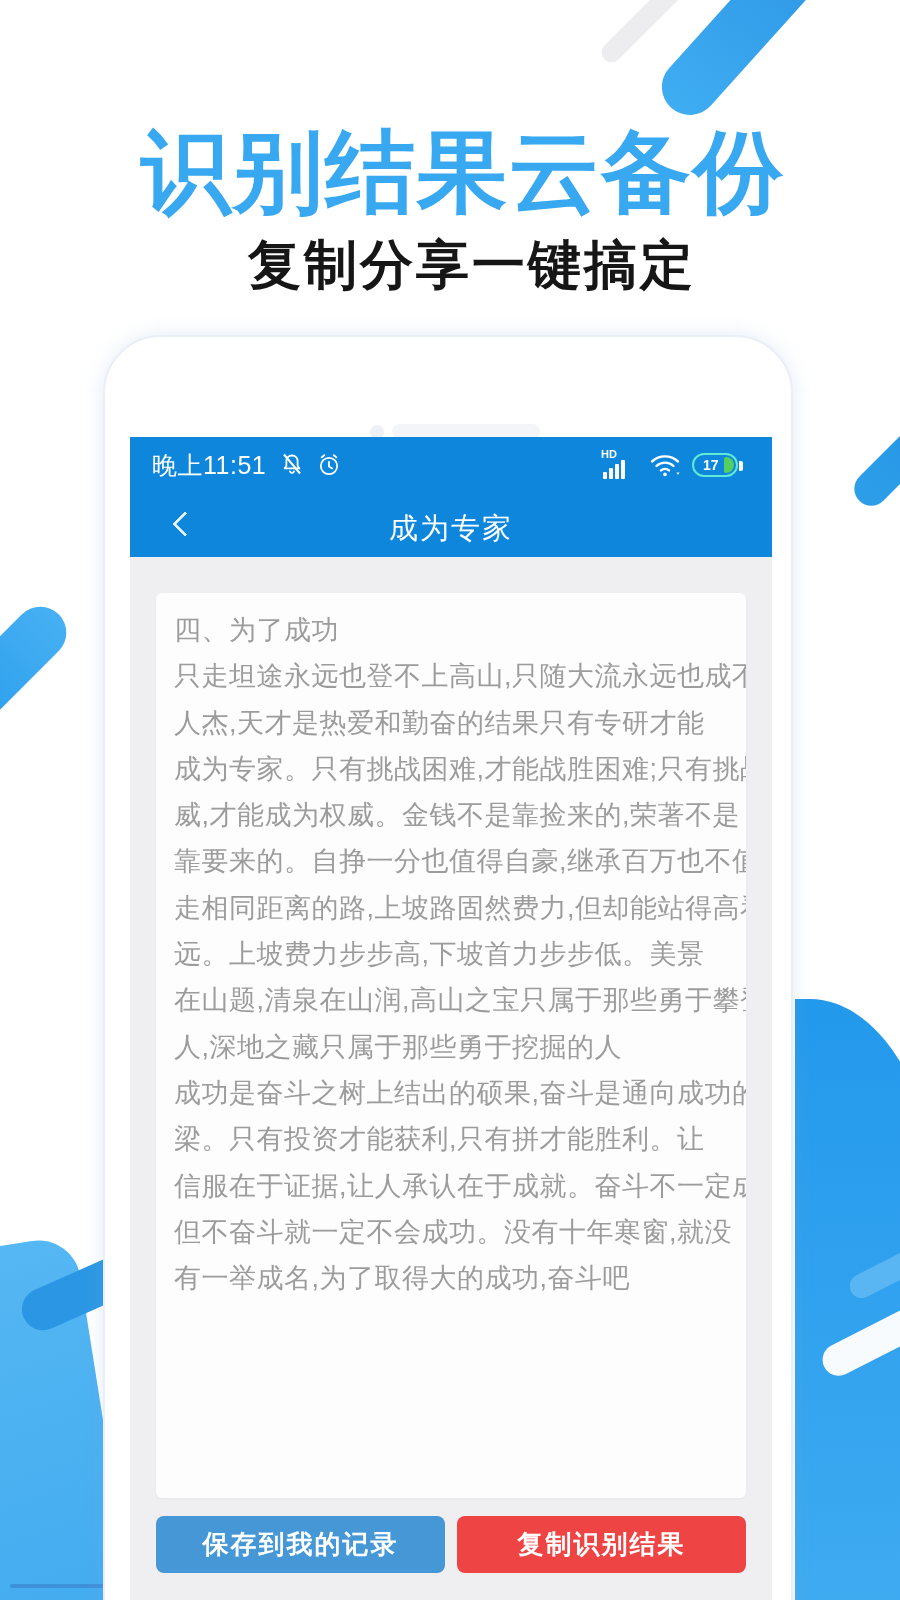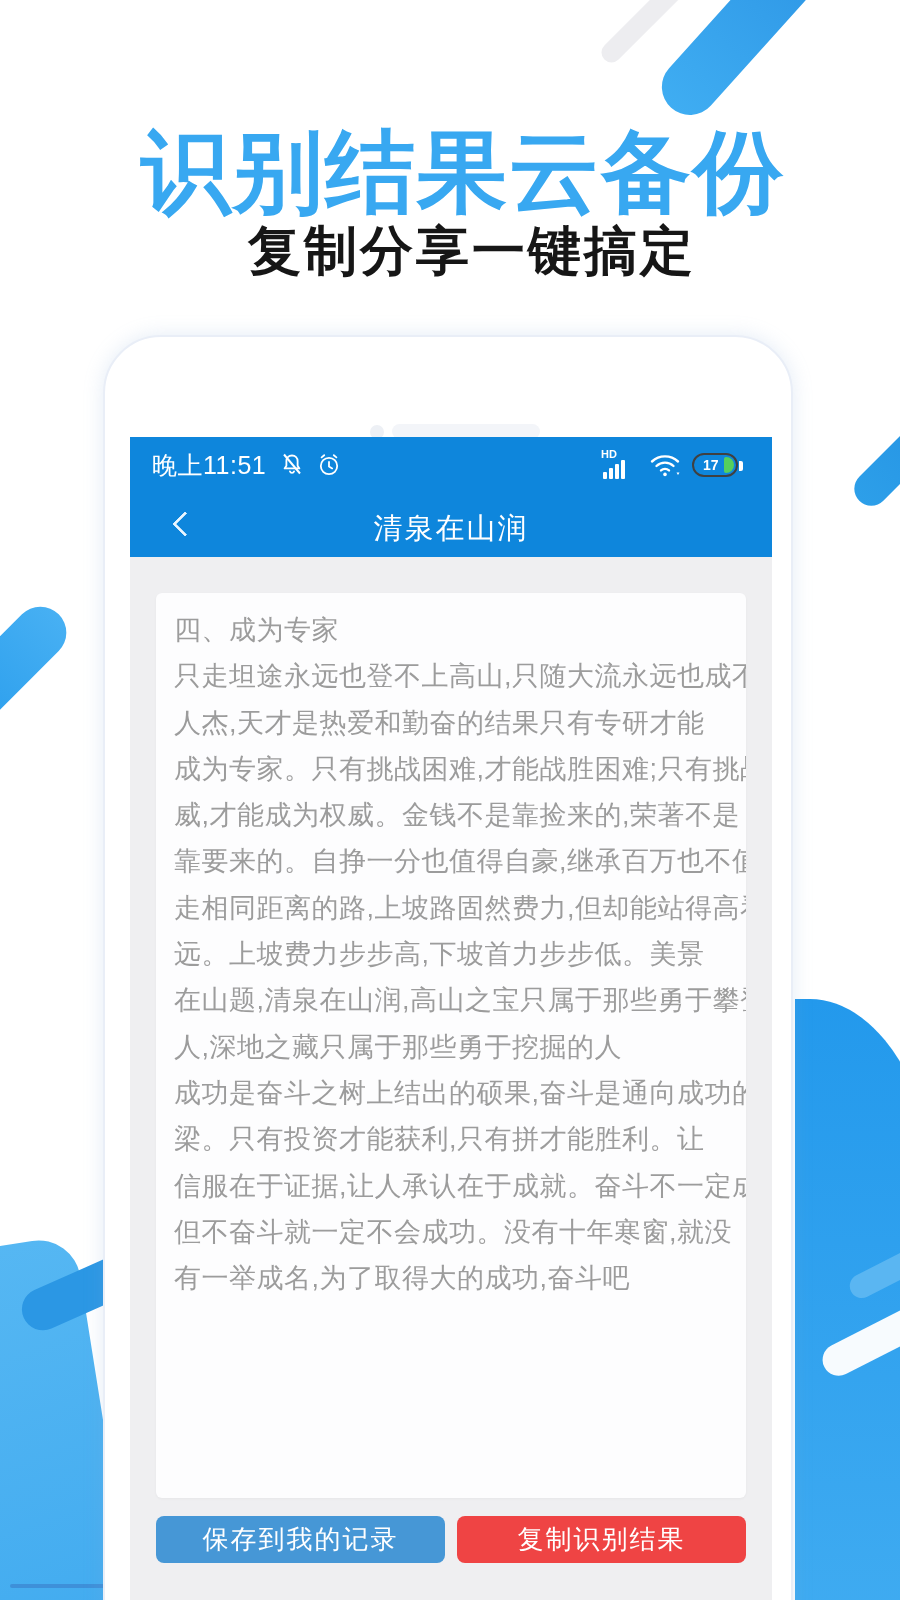--- a/index.html
+++ b/index.html
@@ -26,21 +26,21 @@
   .big-right-shape{ left:795px; top:999px; width:150px; height:620px;
     border-top-right-radius:135px 245px;
     background:linear-gradient(180deg,#2399ec,#3fabf1); }
   .right-white-slash{ left:815px; top:1312px; width:172px; height:32px; border-radius:16px;
     background:#f7fbfe; transform:rotate(-27deg); }
   .right-light-slash{ left:845px; top:1254px; width:112px; height:24px; border-radius:12px;
     background:#5ab6f2; transform:rotate(-27deg); }
   
   .hero-title{ position:absolute; z-index:1; top:112px; left:13px; width:100%;
     text-align:center; font-size:90px; font-weight:700; color:#38a8f1; letter-spacing:2px; }
-  .hero-subtitle{ position:absolute; z-index:1; top:216px; left:0; width:100%;
+  .hero-subtitle{ position:absolute; z-index:1; top:230px; left:0; width:100%;
     text-align:center; font-size:53px; font-weight:700; color:#161616; letter-spacing:3px;padding-left:44px; }
   
   .phone{ position:absolute; z-index:2; left:103px; top:335px; width:690px; height:1310px;
     background:#ffffff; border:2px solid #e9eef7; border-radius:58px 58px 0 0;
     box-shadow:0 0 20px rgba(130,170,215,.22); }
   .cam-dot{ position:absolute; z-index:3; left:370px; top:425px; width:14px; height:14px;
     border-radius:50%; background:#edf0f5; }
   .speaker-bar{ position:absolute; z-index:3; left:392px; top:424px; width:148px; height:15px;
     border-radius:8px; background:#f3f5f9; }
   
@@ -49,42 +49,42 @@
   .app-header{ position:absolute; left:0; top:0; width:100%; height:120px; background:#0e86dc; }
   .status-row{ position:absolute; left:0; top:12px; width:100%; height:32px;
     display:flex; align-items:center; padding:0 34px 0 22px; color:#fff; }
   .status-time{ font-size:25px; font-weight:500; letter-spacing:0.5px; }
   .status-left-icons{ display:flex; align-items:center; gap:12px; margin-left:14px; }
   .status-right{ margin-left:auto; display:flex; align-items:center; gap:11px; }
   .sig-wrap{ position:relative; width:37px; height:30px; }
   .sig-hd{ position:absolute; left:0; top:-2px; font-size:11px; font-weight:700; color:#fff; }
   .sig-bars{ position:absolute; left:2px; bottom:1px; display:flex; align-items:flex-end; gap:2px; }
   .sig-bars i{ display:block; width:4px; background:#fff; border-radius:1px; }
-  .battery{ position:relative; width:46px; height:24px; border:2px solid #404040; border-radius:12px; }
+  .battery{ position:relative; width:46px; height:24px; border:2px solid #5eead4; border-radius:12px; }
   .battery .pct{ position:absolute; left:9px; top:2px; font-size:14px; font-weight:700; color:#fff; }
   .battery .fill{ position:absolute; right:2px; top:2px; bottom:2px; width:10px;
     background:#54d05e; border-radius:2px 8px 8px 2px; }
   .battery .nub{ position:absolute; right:-7px; top:6px; width:4px; height:10px;
     background:#fff; border-radius:0 2px 2px 0; }
   .nav-row{ position:absolute; left:0; top:62px; width:100%; height:58px; }
   .back-chevron{ position:absolute; left:46px; top:16px; width:18px; height:18px;
     border-left:3px solid #eaf6ff; border-bottom:3px solid #eaf6ff;
     transform:rotate(45deg); border-radius:1px; cursor:pointer; }
   .nav-title{ position:absolute; left:0; top:10px; width:100%; text-align:center;
     color:#fff; font-size:29px; font-weight:500; letter-spacing:2px; }
   
   .card{ position:absolute; left:26px; top:156px; width:590px; height:905px;
     background:#fdfdfe; border-radius:6px; box-shadow:0 1px 3px rgba(0,0,0,.04);
     padding:14px 16px 0 18px; overflow:hidden; }
   .card .line{ font-size:27px; line-height:46.3px; color:#9c9c9c; letter-spacing:0.5px;
     white-space:nowrap; }
   
   .btn-row{ position:absolute; left:0; top:1079px; width:100%; }
-  .btn{ position:absolute; height:47px; border-radius:8px; border:none; color:#fff;
-    font-size:26px; font-weight:400; letter-spacing:2px; cursor:pointer;
+  .btn{ position:absolute; height:57px; border-radius:8px; border:none; color:#fff;
+    font-size:26px; font-weight:700; letter-spacing:2px; cursor:pointer;
     font-family:"Liberation Sans", sans-serif; }
   .btn-save{ left:26px; width:289px; background:#4697d6; }
   .btn-copy{ left:327px; width:289px; background:#ef4444; }
   .icon-svg{ display:block; }
 </style>
 </head>
 <body>
 
 <div class="stage">
 
@@ -151,26 +151,26 @@
           <span class="battery">
             <span class="pct">17</span>
             <span class="fill"></span>
             <span class="nub"></span>
           </span>
         </span>
       </div>
 
       <div class="nav-row">
         <span class="back-chevron"></span>
-        <div class="nav-title">清泉在山润</div>
+        <div class="nav-title">成为专家</div>
       </div>
     </div>
 
     <div class="card">
-      <div class="line">四、成为专家</div>
+      <div class="line">四、为了成功</div>
       <div class="line">只走坦途永远也登不上高山,只随大流永远也成不了</div>
       <div class="line">人杰,天才是热爱和勤奋的结果只有专研才能</div>
       <div class="line">成为专家。只有挑战困难,才能战胜困难;只有挑战权</div>
       <div class="line">威,才能成为权威。金钱不是靠捡来的,荣著不是</div>
       <div class="line">靠要来的。自挣一分也值得自豪,继承百万也不值得</div>
       <div class="line">走相同距离的路,上坡路固然费力,但却能站得高看得</div>
       <div class="line">远。上坡费力步步高,下坡首力步步低。美景</div>
       <div class="line">在山题,清泉在山润,高山之宝只属于那些勇于攀登的</div>
       <div class="line">人,深地之藏只属于那些勇于挖掘的人</div>
       <div class="line">成功是奋斗之树上结出的硕果,奋斗是通向成功的桥</div>

